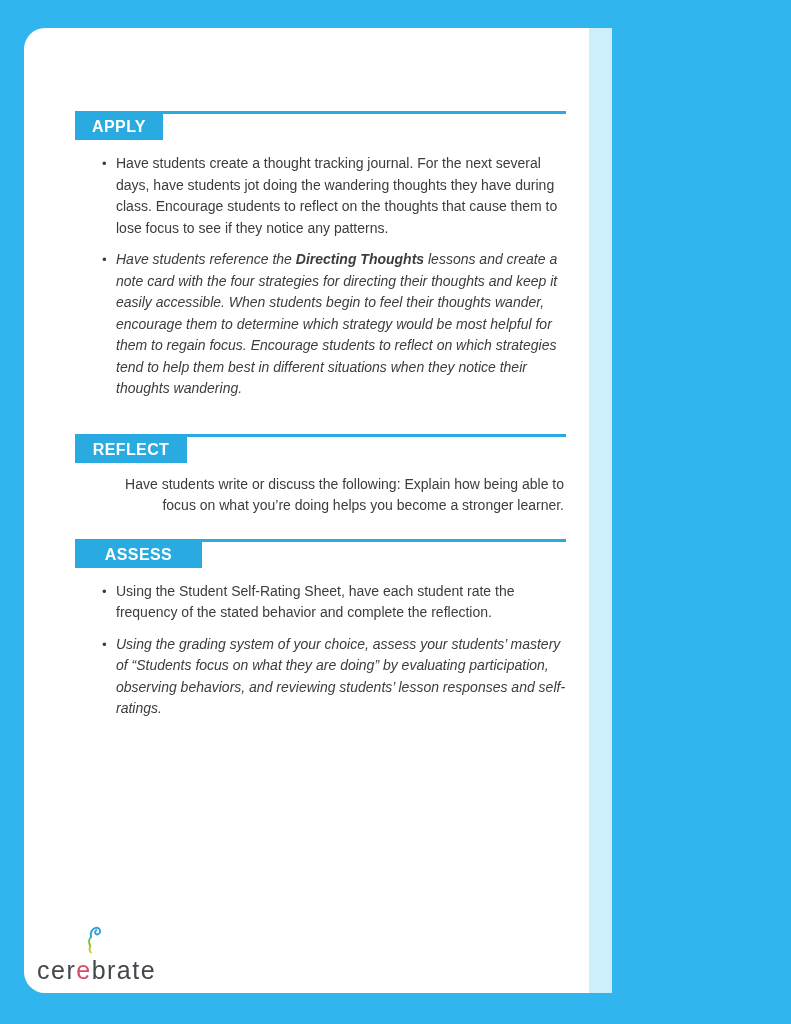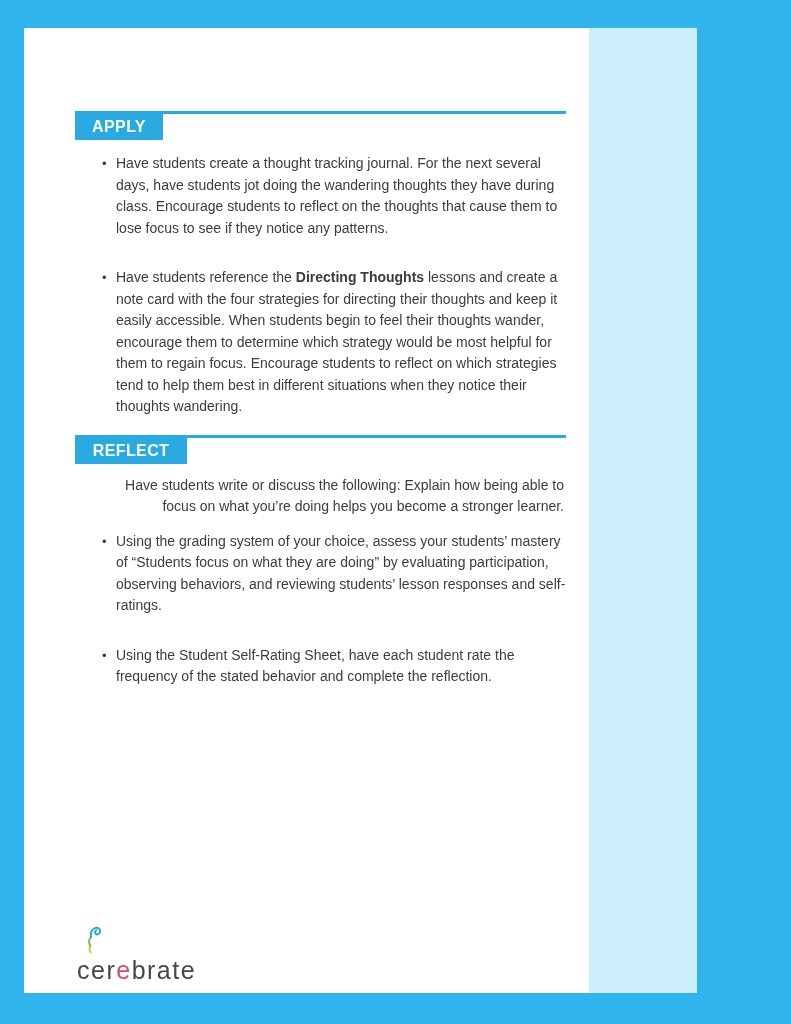--- a/index.html
+++ b/index.html
@@ -13,23 +13,24 @@
   .frame {
     position: relative;
     width: 791px;
     height: 1024px;
     background: var(--frame-blue, #31b5ee);
   }
   .page {
     position: absolute;
     left: 24px;
     top: 28px;
-    width: 673px;
+    width: 588px;
     height: 965px;
     background: #ffffff;
+    border-radius: 21px;
   }
   .side-panel {
     position: absolute;
     top: 0;
     bottom: 0;
     left: 565px;
     right: 0;
     background: var(--panel-blue, #cdeefb);
   }
   .content {
@@ -55,34 +56,34 @@
     letter-spacing: 0.4px;
     display: flex;
     align-items: center;
     justify-content: center;
   }
   .title-apply  { width: 88px; }
   .title-reflect{ width: 112px; }
   .title-assess { width: 127px; }
 
   .head-apply   { margin-top: 83px; }
-  .head-reflect { margin-top: 17px; }
+  .head-reflect { margin-top: 34px; }
   .head-assess  { margin-top: 22px; }
 
   ul.bullets {
     list-style: none;
     margin: 13px 0 0 0;
     padding: 0;
     width: 491px;
   }
   ul.bullets li {
     position: relative;
     padding-left: 41px;
   }
-  ul.bullets li + li { margin-top: 28px; }
+  ul.bullets li + li { margin-top: 10px; font-style: italic; }
   ul.bullets li::before {
     content: "\2022";
     position: absolute;
     left: 27px;
     top: 0;
     font-size: 13px;
   }
   .paragraph {
     margin: 11px 0 0 15px;
     width: 474px;
@@ -96,21 +97,20 @@
     height: 62px;
   }
   .logo-text {
     position: absolute;
     left: 0;
     bottom: 0;
     font-size: 25px;
     letter-spacing: 1.5px;
     color: #43484c;
     white-space: nowrap;
-    margin-left: 40px;
   }
   .logo-accent { color: var(--logo-red, #d84a69); }
   .logo-swirl {
     position: absolute;
     left: 45px;
     top: 0;
     width: 22px;
     height: 32px;
   }
 </style>
@@ -132,23 +132,27 @@
           <li><span>Have students create a thought tracking journal. For the next several days, have students jot doing the wandering thoughts they have during class. Encourage students to reflect on the thoughts that cause them to lose focus to see if they notice any patterns.</span></li>
           <li><span>Have students reference the </span><span style="font-weight: 700;">Directing Thoughts</span><span> lessons and create a note card with the four strategies for directing their thoughts and keep it easily accessible. When students begin to feel their thoughts wander, encourage them to determine which strategy would be most helpful for them to regain focus. Encourage students to reflect on which strategies tend to help them best in different situations when they notice their thoughts wandering.</span></li>
         </ul>
 
       <div class="section-head head-reflect">
         <div class="section-rule"></div>
         <div class="title-box title-reflect">REFLECT</div>
       </div>
       <p class="paragraph">Have students write or discuss the following: Explain how being able to focus on what you’re doing helps you become a stronger learner.</p>
 
+      <div class="section-head head-assess">
+        <div class="section-rule"></div>
+        <div class="title-box title-assess">ASSESS</div>
+      </div>
       <ul class="bullets">
+          <li><span>Using the Student Self-Rating Sheet, have each student rate the frequency of the stated behavior and complete the reflection.</span></li>
           <li><span>Using the grading system of your choice, assess your students’ mastery of “Students focus on what they are doing” by evaluating participation, observing behaviors, and reviewing students’ lesson responses and self-ratings.</span></li>
-          <li><span>Using the Student Self-Rating Sheet, have each student rate the frequency of the stated behavior and complete the reflection.</span></li>
         </ul>
     </div>
 
     <div class="brand-logo">
       <svg class="logo-swirl" viewBox="0 0 26 34">
         <path d="M10.5 33 C 8.6 30.4, 8.3 28.4, 9.6 25.8" fill="none" stroke="#c3cc30" stroke-width="2.3" stroke-linecap="round"></path>
         <path d="M9.8 25 C 7.6 21.3, 7.8 18.2, 10.2 15.2" fill="none" stroke="#7fc241" stroke-width="2.3" stroke-linecap="round"></path>
         <path d="M10.6 14.8 C 9.6 10, 11.5 5.4, 15.3 4.1 C 19 2.8, 22 5.4, 21.4 8.6 C 20.9 11.3, 18 12.4, 16.2 10.8 C 14.8 9.5, 15.4 7.3, 17.1 6.8" fill="none" stroke="#2da3d9" stroke-width="2.3" stroke-linecap="round"></path>
       </svg>
       <div class="logo-text">

